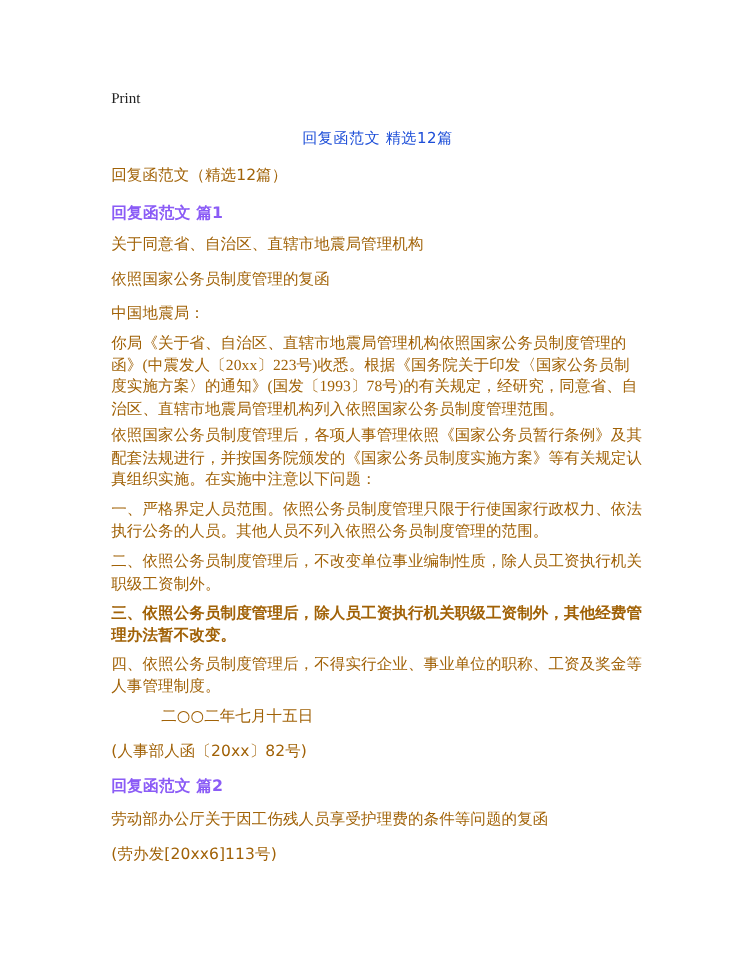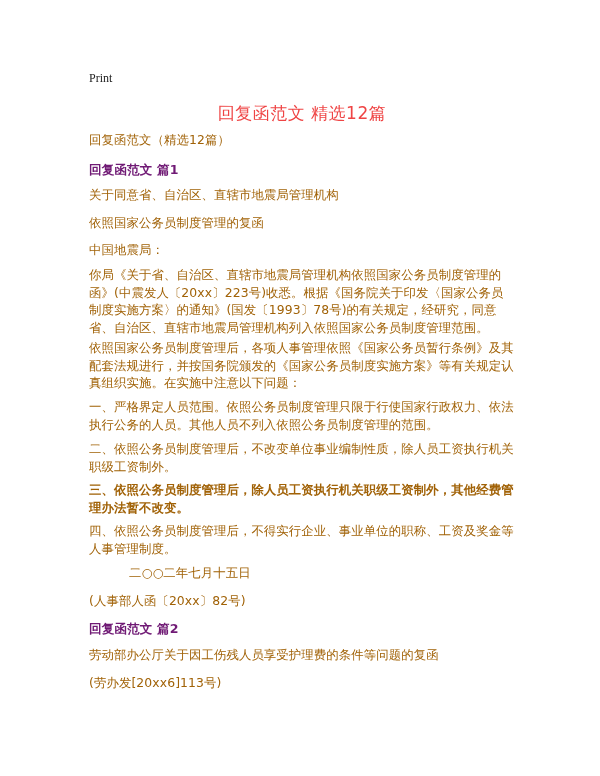--- a/index.html
+++ b/index.html
@@ -28,55 +28,55 @@
       font-family: "Liberation Serif", serif;
       font-size: 12px;
       color: #222;
     }
     .doc-title {
       position: absolute;
       top: 102px;
       left: 0;
       width: 426px;
       text-align: center;
-      font-size: 17px;
-      color: #ef4444;
+      font-size: 12px;
+      color: #1d4ed8;
       letter-spacing: 0.5px;
     }
     .block {
       position: absolute;
       left: 0;
       width: 426px;
       font-size: 12.4px;
       line-height: 17.5px;
       color: #a16207;
       letter-spacing: 0.1px;
     }
     .heading {
       font-weight: bold;
-      color: #701a75;
+      color: #8b5cf6;
       font-size: 12.6px;
     }
   </style>
 </head>
 <body>
 
 <div class="page">
   <div class="print-label">Print</div>
   <h1 class="doc-title" style="margin:0;font-weight:normal;">回复函范文 精选12篇</h1>
 
   <div class="block" style="top:131px;">回复函范文（精选12篇）</div>
 
   <div class="block heading" style="top:161px;">回复函范文 篇1</div>
 
   <div class="block" style="top:186px;">关于同意省、自治区、直辖市地震局管理机构</div>
   <div class="block" style="top:214px;">依照国家公务员制度管理的复函</div>
   <div class="block" style="top:241px;">中国地震局：</div>
 
-  <div class="block" style="top:266px;">你局《关于省、自治区、直辖市地震局管理机构依照国家公务员制度管理的函》(中震发人〔20xx〕223号)收悉。根据《国务院关于印发〈国家公务员制度实施方案〉的通知》(国发〔1993〕78号)的有关规定，经研究，同意省、自治区、直辖市地震局管理机构列入依照国家公务员制度管理范围。</div>
+  <div class="block" style="top:266px;font-family:Liberation Serif, serif;">你局《关于省、自治区、直辖市地震局管理机构依照国家公务员制度管理的函》(中震发人〔20xx〕223号)收悉。根据《国务院关于印发〈国家公务员制度实施方案〉的通知》(国发〔1993〕78号)的有关规定，经研究，同意省、自治区、直辖市地震局管理机构列入依照国家公务员制度管理范围。</div>
   <div class="block" style="top:339px;">依照国家公务员制度管理后，各项人事管理依照《国家公务员暂行条例》及其配套法规进行，并按国务院颁发的《国家公务员制度实施方案》等有关规定认真组织实施。在实施中注意以下问题：</div>
   <div class="block" style="top:398px;">一、严格界定人员范围。依照公务员制度管理只限于行使国家行政权力、依法执行公务的人员。其他人员不列入依照公务员制度管理的范围。</div>
   <div class="block" style="top:440px;">二、依照公务员制度管理后，不改变单位事业编制性质，除人员工资执行机关职级工资制外。</div>
   <div class="block" style="top:481px;font-weight:bold;">三、依照公务员制度管理后，除人员工资执行机关职级工资制外，其他经费管理办法暂不改变。</div>
   <div class="block" style="top:522px;">四、依照公务员制度管理后，不得实行企业、事业单位的职称、工资及奖金等人事管理制度。</div>
 
   <div class="block" style="top:564px;margin-left:40px;">二○○二年七月十五日</div>
   <div class="block" style="top:592px;">(人事部人函〔20xx〕82号)</div>
 
   <div class="block heading" style="top:620px;">回复函范文 篇2</div>

